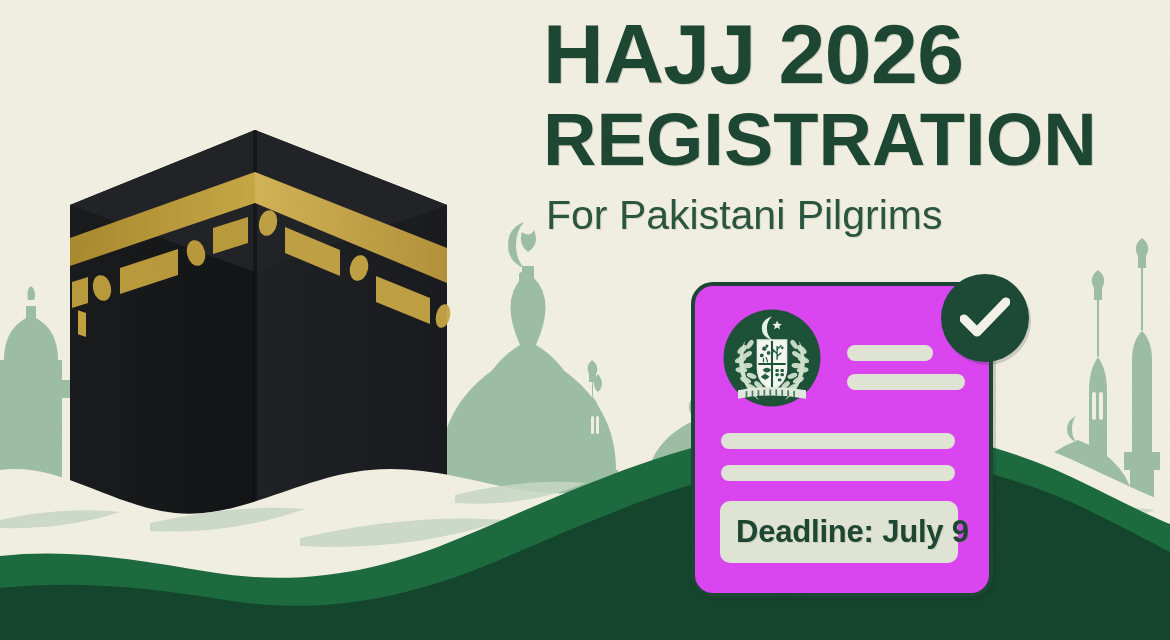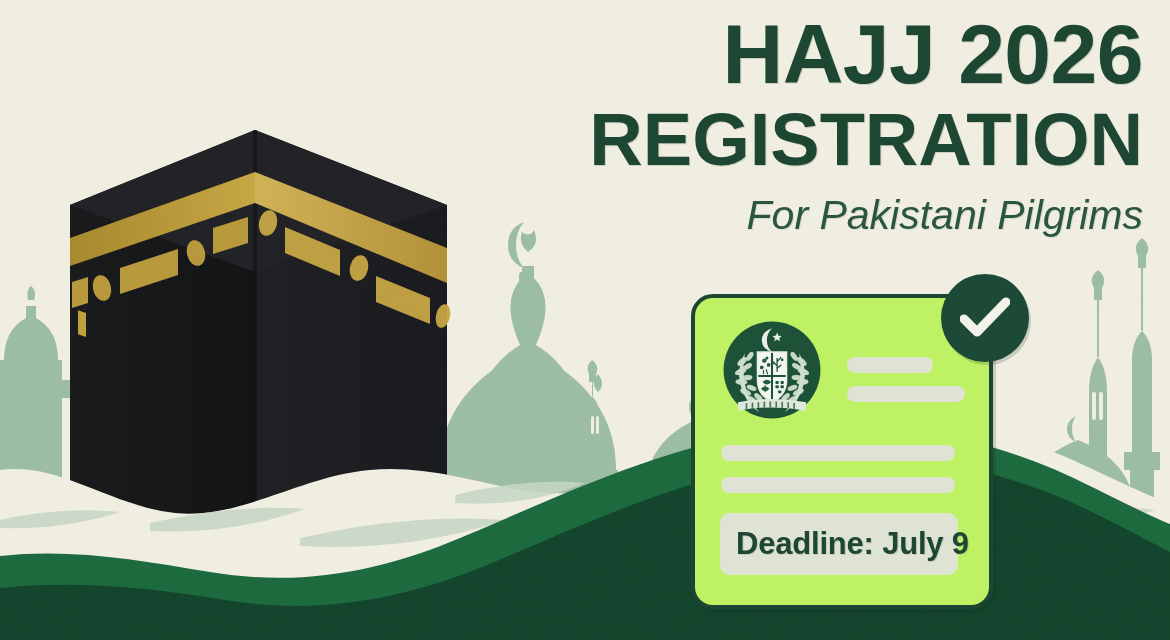--- a/index.html
+++ b/index.html
@@ -8,21 +8,20 @@
     padding: 0;
     background: #ffffff;
   }
   #banner {
     position: relative;
     width: 1170px;
     height: 640px;
     overflow: hidden;
     background: #f2efe3;
     font-family: "Liberation Sans", sans-serif;
-    text-align: right;
     -webkit-font-smoothing: antialiased;
   }
 
   
   .layer {
     position: absolute;
     inset: 0;
     width: 100%;
     height: 100%;
   }
@@ -65,31 +64,30 @@
     text-shadow: 1px 1px 0 rgba(120,130,110,.28);
   }
   #title-tag {
     font-size: 41px;
     line-height: 1.1;
     font-weight: 400;
     color: #2a5541;
     margin: 14px 0 8px 3px;
     white-space: nowrap;
     text-shadow: 1px 1px 0 rgba(120,130,110,.18);
-    font-style: italic;
   }
 
   
   #doc-card {
     position: absolute;
     left: 691px;
-    top: 294px;
+    top: 282px;
     width: 302px;
     height: 315px;
-    background: #bef264;
+    background: #d946ef;
     border: 4px solid #1c4633;
     border-radius: 22px;
     box-sizing: border-box;
     overflow: hidden;
     box-shadow: 3px 4px 0 rgba(20,50,35,.18);
   }
   #emblem-wrap {
     position: absolute;
     left: 26px;
     top: 21px;

